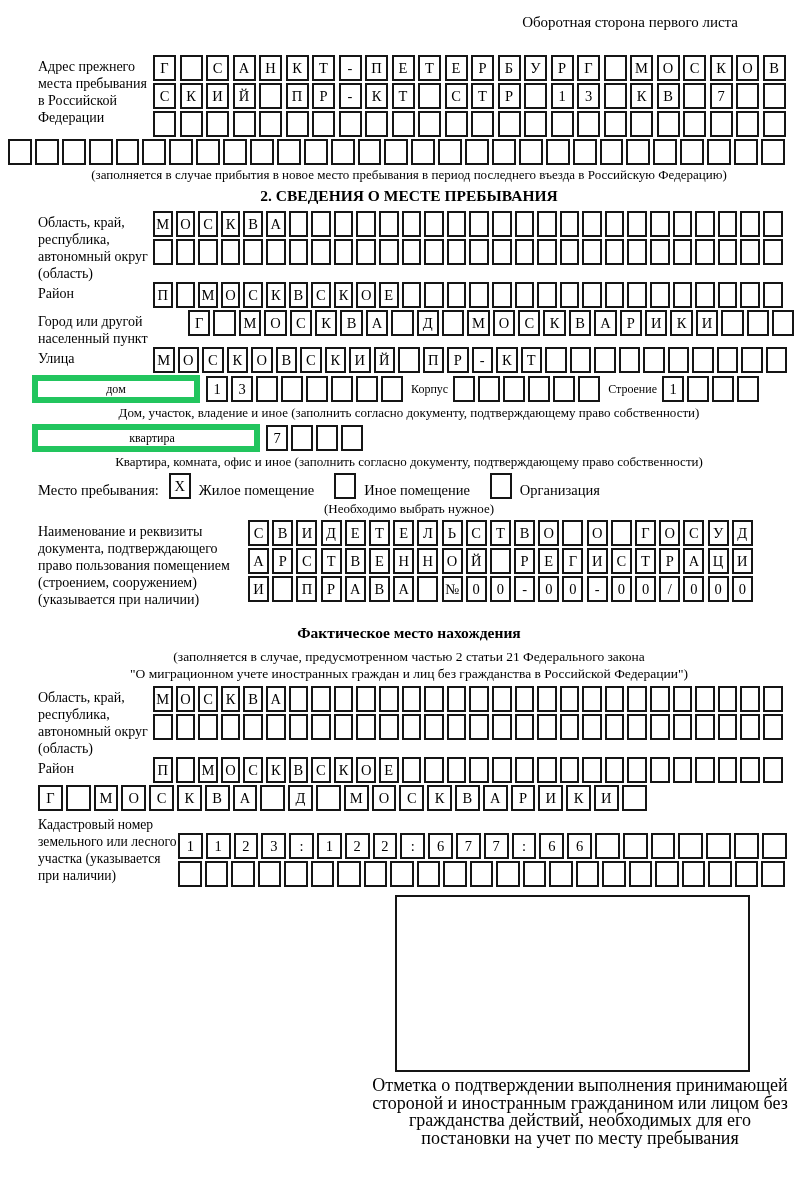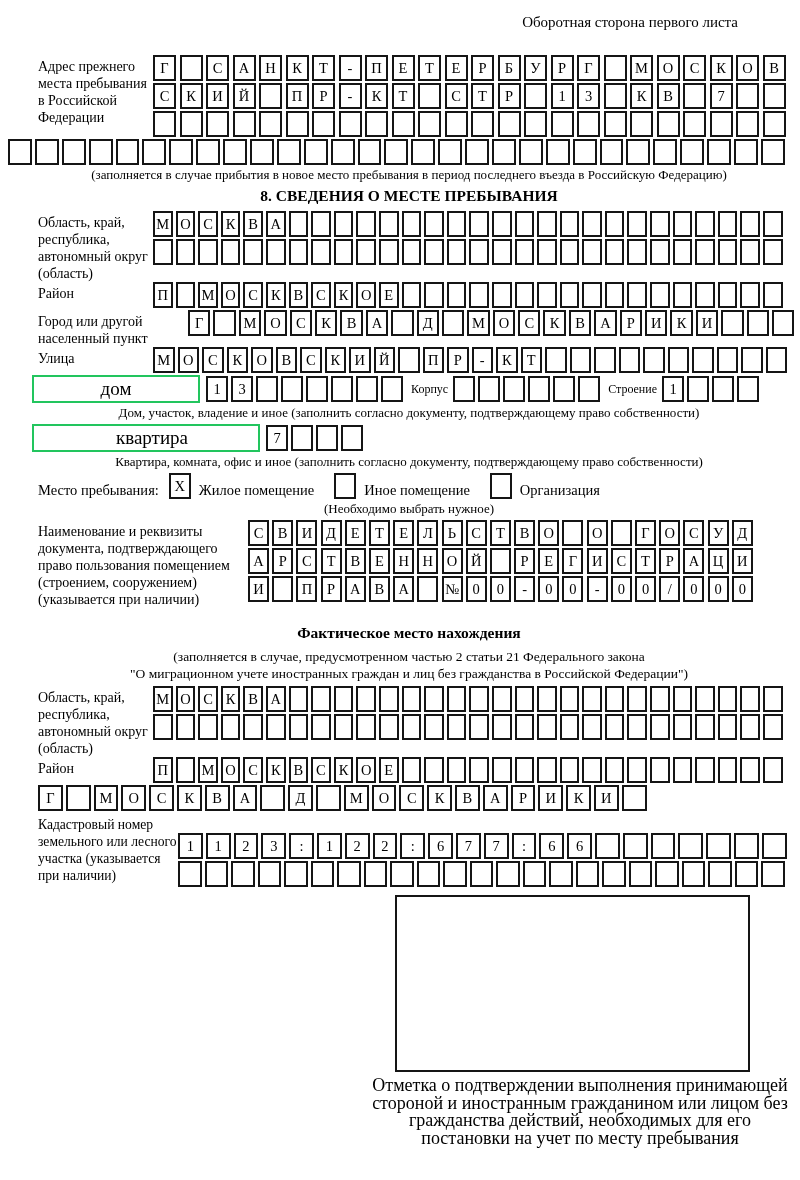--- a/index.html
+++ b/index.html
@@ -32,22 +32,22 @@
   .c26 { gap: 3px; }   .c26 .cell { width: 21.5px; }
   .c29 { gap: 3px; margin-left: -30px; } .c29 .cell { width: 23.9px; }
   .c22 { gap: 3px; }   .c22 .cell { width: 24.8px; }
   .c23 { gap: 3px; }   .c23 .cell { width: 23.5px; }
   .c21 { gap: 3.2px; } .c21 .cell { width: 21px; }
 
   .note { font-size: 13px; text-align: center; margin: 2px 0 3px -10px; }
   .title { font-size: 15.5px; font-weight: bold; text-align: center; margin: 4px 0 6px -10px; }
 
   .houserow { display: flex; align-items: center; margin-left: -6px; margin-bottom: 2px; }
-  .widebox { flex: none; height: 28px; border: 2px solid #22c55e; display: flex;
-             align-items: center; justify-content: center; font-size: 19px; }
+  .widebox { flex: none; height: 28px; border: 6px solid #22c55e; display: flex;
+             align-items: center; justify-content: center; font-size: 12px; }
   .widebox.house { width: 168px; margin-right: 6px; }
   .widebox.apt { width: 228px; margin-right: 6px; padding-left: 12px; }
   .inlinelbl { font-size: 12px; margin: 0 5px 0 8px; }
   .houserow .boxrow { margin-bottom: 0; gap: 3px; }
   .houserow .cell, .aptrow .cell, .stayrow .cell { width: 22px; }
 
   .aptrow { display: flex; align-items: center; margin-left: -6px; margin-bottom: 2px; }
   .aptrow .boxrow { margin-bottom: 0; gap: 3px; }
 
   .stayrow { display: flex; align-items: flex-end; margin-bottom: 2px; font-size: 14.5px; }
@@ -180,21 +180,21 @@
       <div class="cell"></div>
       <div class="cell"></div>
       <div class="cell"></div>
       <div class="cell"></div>
       <div class="cell"></div>
       <div class="cell"></div>
       <div class="cell"></div>
     </div>
   <div class="note">(заполняется в случае прибытия в новое место пребывания в период последнего въезда в Российскую Федерацию)</div>
 
-  <div class="title">8. СВЕДЕНИЯ О МЕСТЕ ПРЕБЫВАНИЯ</div>
+  <div class="title">2. СВЕДЕНИЯ О МЕСТЕ ПРЕБЫВАНИЯ</div>
 
   <div class="grp">
     <div class="lbl">Область, край, республика, автономный округ (область)</div>
     <div class="rows">
       <div class="boxrow c28">
           <div class="cell">М</div>
           <div class="cell">О</div>
           <div class="cell">С</div>
           <div class="cell">К</div>
           <div class="cell">В</div>

